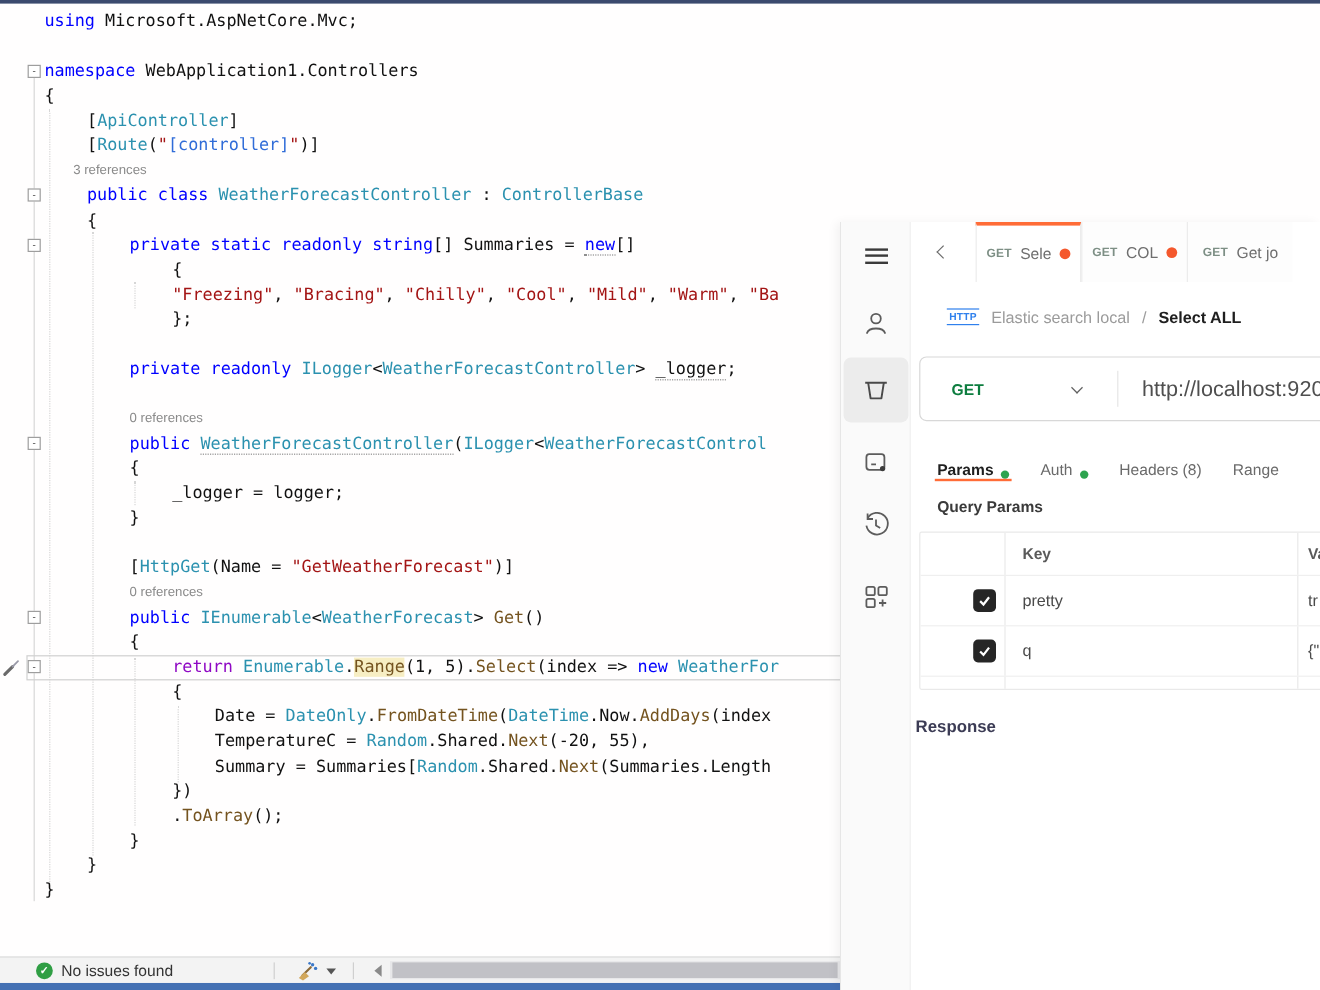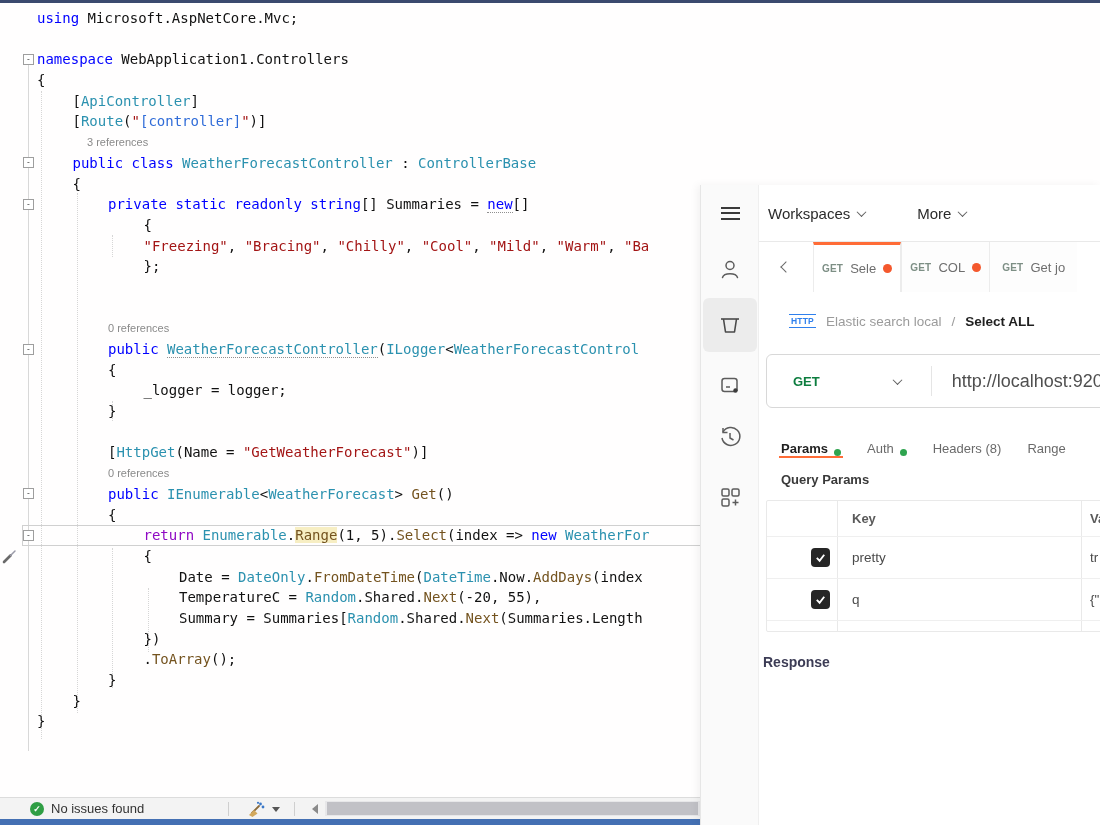--- a/index.html
+++ b/index.html
@@ -133,28 +133,29 @@
       <line x1="3" y1="13" x2="9.5" y2="6.5" stroke="#6a6a6a" stroke-width="2.6" stroke-linecap="round"></line>
       <line x1="9.5" y1="6.5" x2="14" y2="2" stroke="#9a9aa8" stroke-width="1.5" stroke-linecap="round"></line>
     </svg>
     <div id="code-lines">
         <div class="row"><span class="code-seg" style="left: 37px;"><span class="k">using</span><span class="p"> Microsoft.AspNetCore.Mvc;</span></span></div>
         <div class="row"></div>
         <div class="row"><span class="fold">-</span><span class="code-seg" style="left: 37px;"><span class="k">namespace</span><span class="p"> WebApplication1.Controllers</span></span></div>
         <div class="row"><span class="code-seg" style="left: 37px;"><span class="p">{</span></span></div>
         <div class="row"><span class="code-seg" style="left: 72.5px;"><span class="p">[</span><span class="t">ApiController</span><span class="p">]</span></span></div>
         <div class="row"><span class="code-seg" style="left: 72.5px;"><span class="p">[</span><span class="t">Route</span><span class="p">(</span><span class="s">"</span><span class="rt">[controller]</span><span class="s">"</span><span class="p">)]</span></span></div>
-        <div class="row"><span class="lens" style="left: 87px;">3 references</span></div>
+        <div class="row"><span class="lens" style="left: 61px;">3 references</span></div>
         <div class="row"><span class="fold">-</span><span class="code-seg" style="left: 72.5px;"><span class="k">public class </span><span class="t">WeatherForecastController</span><span class="p"> : </span><span class="t">ControllerBase</span></span></div>
         <div class="row"><span class="code-seg" style="left: 72.5px;"><span class="p">{</span></span></div>
         <div class="row"><span class="fold">-</span><span class="code-seg" style="left: 108px;"><span class="k">private static readonly string</span><span class="p">[] Summaries = </span><span class="u">new</span><span class="p">[]</span></span></div>
         <div class="row"><span class="code-seg" style="left: 143.5px;"><span class="p">{</span></span></div>
         <div class="row"><span class="code-seg" style="left: 143.5px;"><span class="s">"Freezing"</span><span class="p">, </span><span class="s">"Bracing"</span><span class="p">, </span><span class="s">"Chilly"</span><span class="p">, </span><span class="s">"Cool"</span><span class="p">, </span><span class="s">"Mild"</span><span class="p">, </span><span class="s">"Warm"</span><span class="p">, </span><span class="s">"Ba</span></span></div>
         <div class="row"><span class="code-seg" style="left: 143.5px;"><span class="p">};</span></span></div>
         <div class="row"></div>
+        <div class="row"><span class="code-seg" style="left: 108px;"><span class="k">private readonly </span><span class="t">ILogger</span><span class="p">&lt;</span><span class="t">WeatherForecastController</span><span class="p">&gt; </span><span class="d">_logger</span><span class="p">;</span></span></div>
         <div class="row"></div>
         <div class="row"><span class="lens" style="left: 108px;">0 references</span></div>
         <div class="row"><span class="fold">-</span><span class="code-seg" style="left: 108px;"><span class="k">public </span><span class="tu">WeatherForecastController</span><span class="p">(</span><span class="t">ILogger</span><span class="p">&lt;</span><span class="t">WeatherForecastControl</span></span></div>
         <div class="row"><span class="code-seg" style="left: 108px;"><span class="p">{</span></span></div>
         <div class="row"><span class="code-seg" style="left: 143.5px;"><span class="p">_logger = logger;</span></span></div>
         <div class="row"><span class="code-seg" style="left: 108px;"><span class="p">}</span></span></div>
         <div class="row"></div>
         <div class="row"><span class="code-seg" style="left: 108px;"><span class="p">[</span><span class="t">HttpGet</span><span class="p">(Name = </span><span class="s">"GetWeatherForecast"</span><span class="p">)]</span></span></div>
         <div class="row"><span class="lens" style="left: 108px;">0 references</span></div>
         <div class="row"><span class="fold">-</span><span class="code-seg" style="left: 108px;"><span class="k">public </span><span class="t">IEnumerable</span><span class="p">&lt;</span><span class="t">WeatherForecast</span><span class="p">&gt; </span><span class="m">Get</span><span class="p">()</span></span></div>
@@ -221,30 +222,20 @@
       <svg class="sb-icon" style="top:299px;" viewBox="0 0 26 26">
         <rect x="5" y="5" width="7" height="7" rx="1.5" fill="none" stroke="#5c5c5c" stroke-width="1.5"></rect>
         <rect x="15" y="5" width="7" height="7" rx="1.5" fill="none" stroke="#5c5c5c" stroke-width="1.5"></rect>
         <rect x="5" y="15" width="7" height="7" rx="1.5" fill="none" stroke="#5c5c5c" stroke-width="1.5"></rect>
         <line x1="18.5" y1="15.5" x2="18.5" y2="21.5" stroke="#5c5c5c" stroke-width="1.5"></line>
         <line x1="15.5" y1="18.5" x2="21.5" y2="18.5" stroke="#5c5c5c" stroke-width="1.5"></line>
       </svg>
     </div>
 
     <div id="pm-main">
-      <div id="pm-header">
-        <div class="menu-item" id="menu-workspaces">
-          <span>Workspaces</span>
-          <span class="chev-down"></span>
-        </div>
-        <div class="menu-item" id="menu-more">
-          <span>More</span>
-          <span class="chev-down"></span>
-        </div>
-      </div>
 
       <div id="pm-tabs">
         <div id="tab-back">
           <span class="chev-left"></span>
         </div>
 
       <div class="pm-tab active">
             <span class="meth">GET</span>
             <span class="ttl">Sele</span>
             <span class="dirty-dot"></span>

